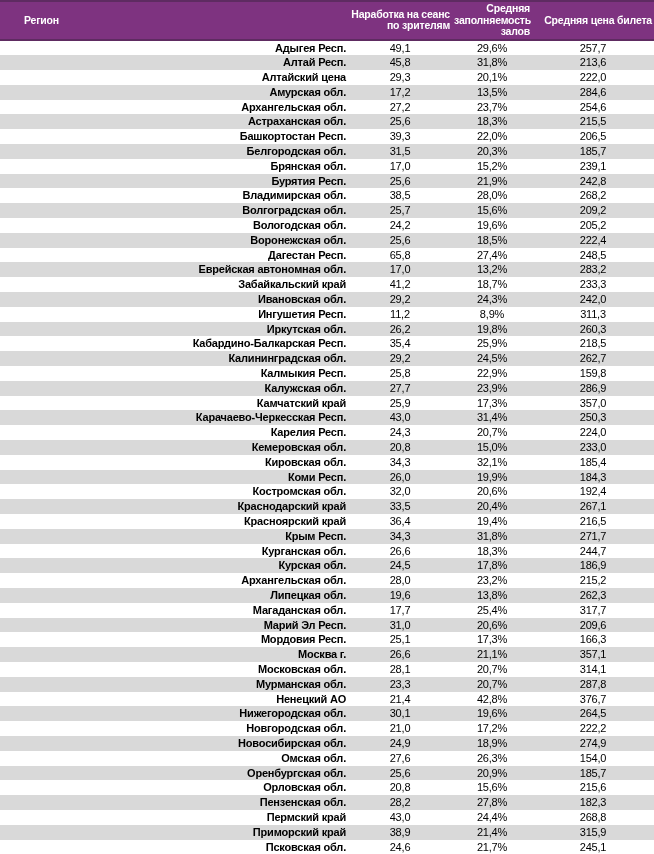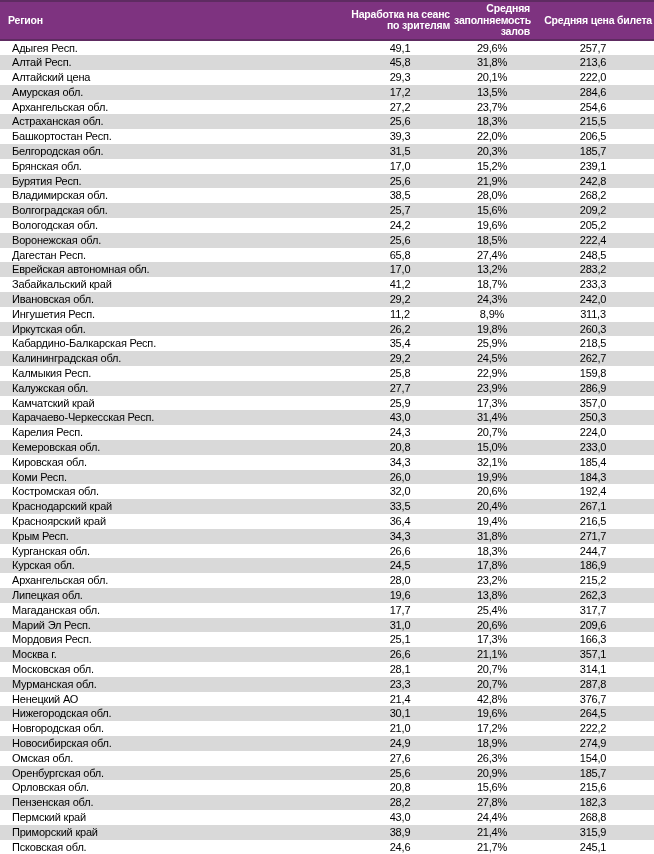--- a/index.html
+++ b/index.html
@@ -42,35 +42,36 @@
     height: 34px;
     padding: 1px 2px;
     text-align: right;
     vertical-align: middle;
     border-top: 2px solid var(--header-border);
     border-bottom: 2px solid var(--header-border);
     letter-spacing: -0.2px;
   }
   thead th.col-region {
     text-align: left;
-    padding-left: 8px;
+    padding-left: 24px;
   }
   tbody td {
     font-size: 11px;
     line-height: 14.8px;
     height: 14.8px;
     padding: 0 2px;
     text-align: center;
     white-space: nowrap;
     overflow: hidden;
     letter-spacing: -0.2px;
   }
   tbody td.col-region {
-    text-align: left;
+    text-align: right;
     padding-left: 12px;
+    font-weight: bold;
   }
   tbody tr { background: var(--row-white); }
   tbody tr:nth-child(even) { background: var(--row-stripe); }
 </style>
 </head>
 <body>
 
 <table class="report-table">
   <colgroup>
     <col class="c-region">

